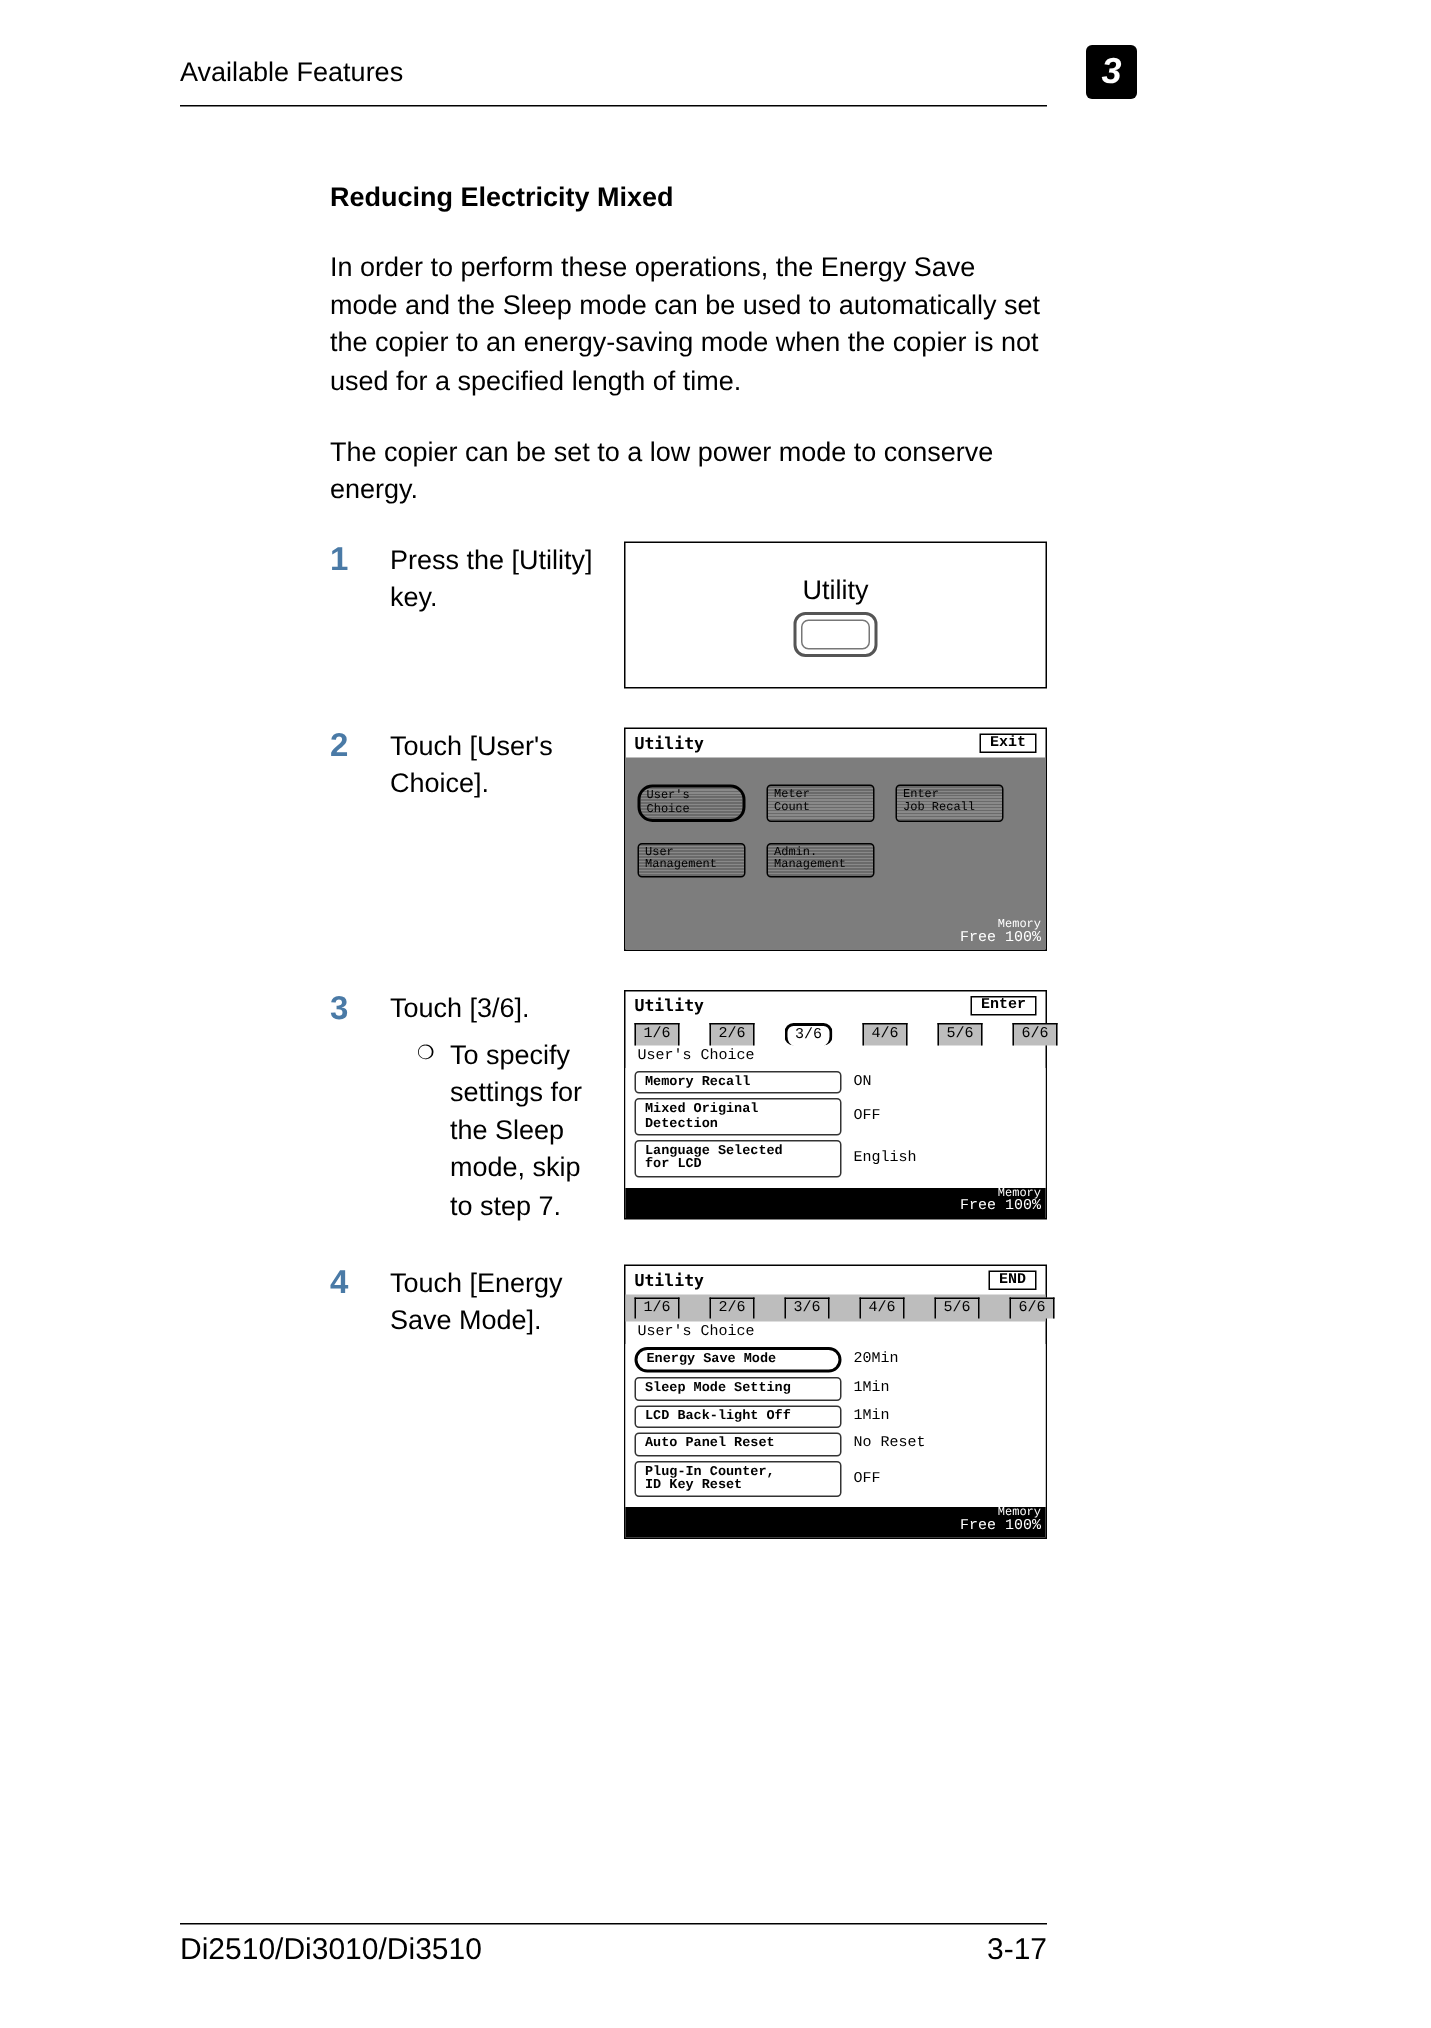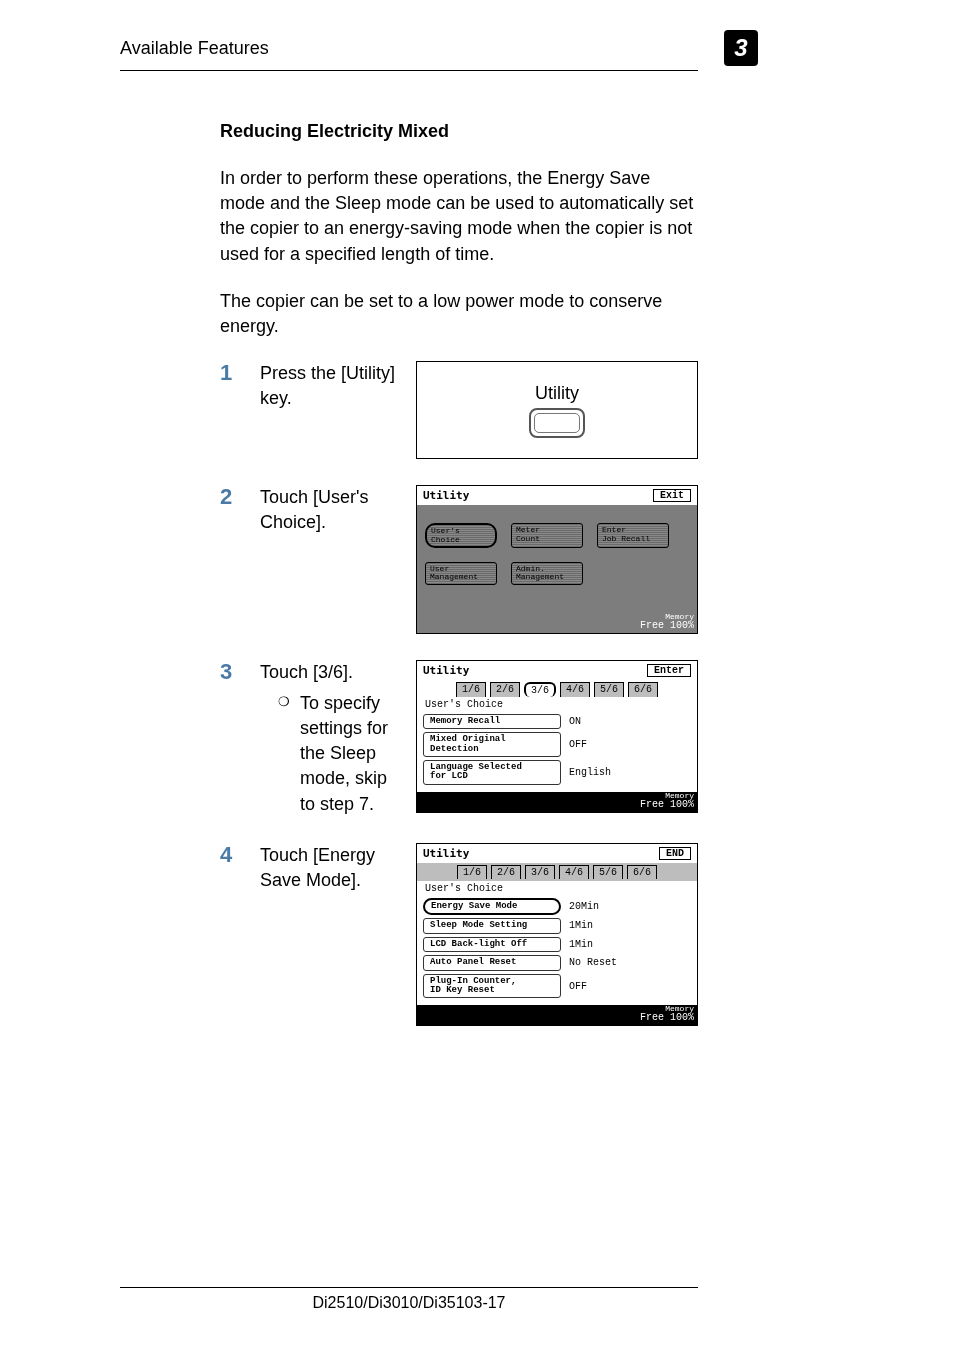--- a/index.html
+++ b/index.html
@@ -155,23 +155,22 @@
     color: #fff;
     font-size: 10px;
     line-height: 1;
     text-align: right;
   }
   .mem-footer .lbl { display:block; font-size:8px; }
 
   
   .lcd-tabs {
     display: flex;
-    gap: 4px;
+    gap: 20px;
     padding: 2px 6px 0 6px;
-    justify-content: center;
   }
   .tab {
     border: 1px solid #000;
     border-bottom: none;
     font-size: 10px;
     padding: 1px 5px;
     background: #bdbdbd;
   }
   .tab.sel { background: #fff; border: 2px solid #000; border-bottom: none; border-radius: 6px;}
   .lcd-sub { font-size: 10px; padding: 2px 8px; }
@@ -198,22 +197,22 @@
   .val { font-size: 10px; }
   .lcd-rows .mem-footer { color:#fff; }
 
   .ftr {
     position: absolute;
     left: 120px; right: 90px;
     bottom: 40px;
     border-top: 1px solid #000;
     padding-top: 6px;
     display: flex;
-    justify-content: center;
-    font-size: 16px;
+    justify-content: space-between;
+    font-size: 20px;
   }
 </style>
 </head>
 <body>
 
 <div class="page">
   <div class="hdr">
     <div class="hdr-title">Available Features</div>
     <div class="hdr-badge">3</div>
   </div>

